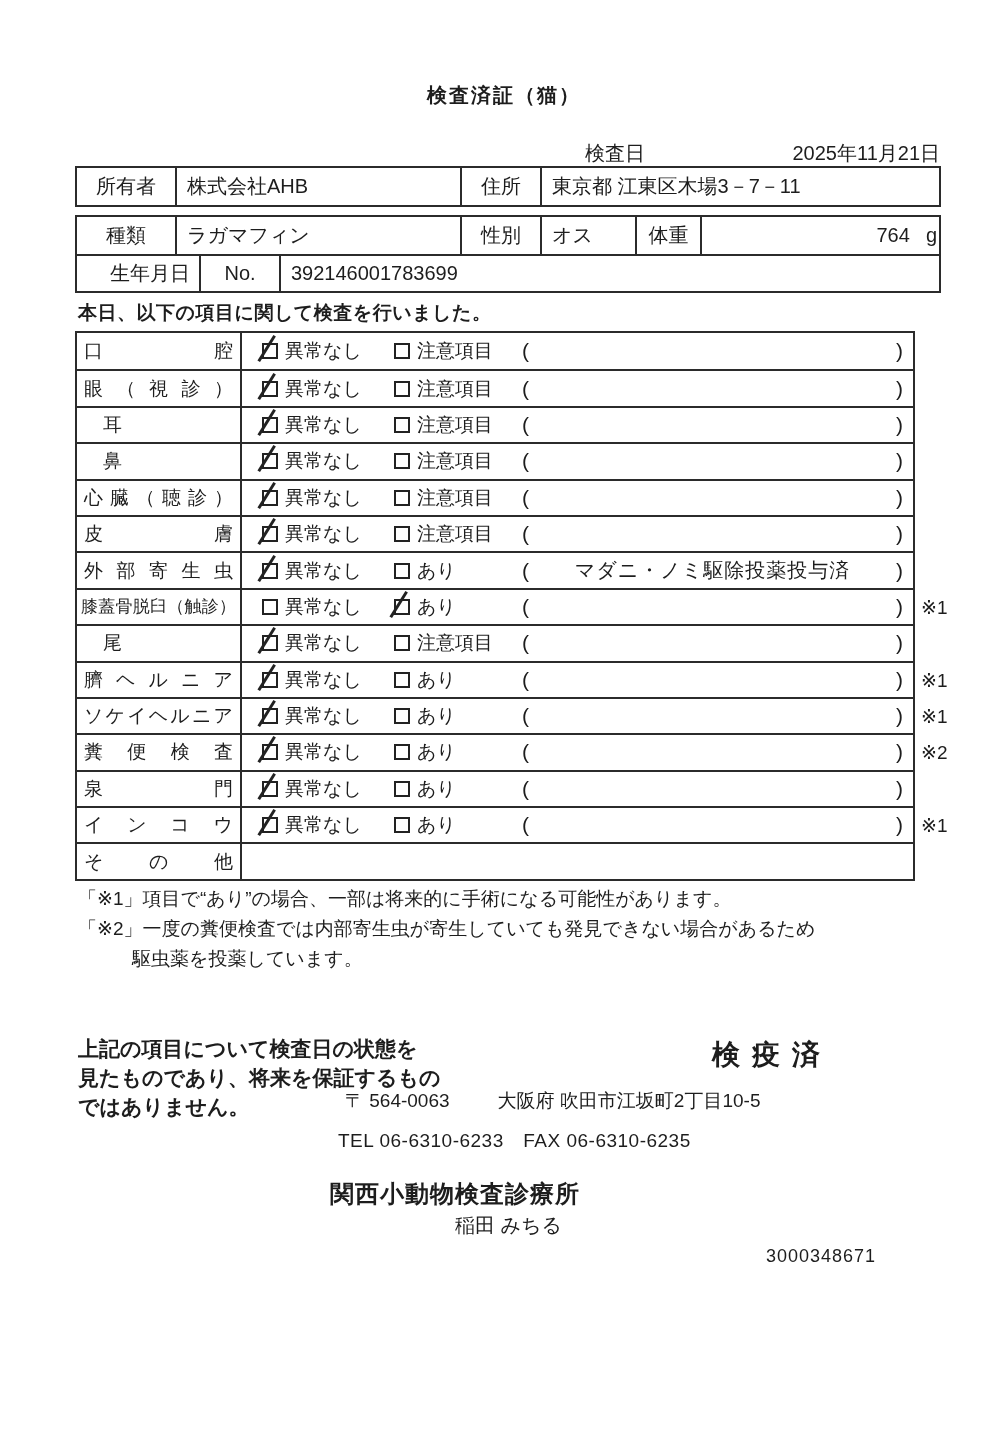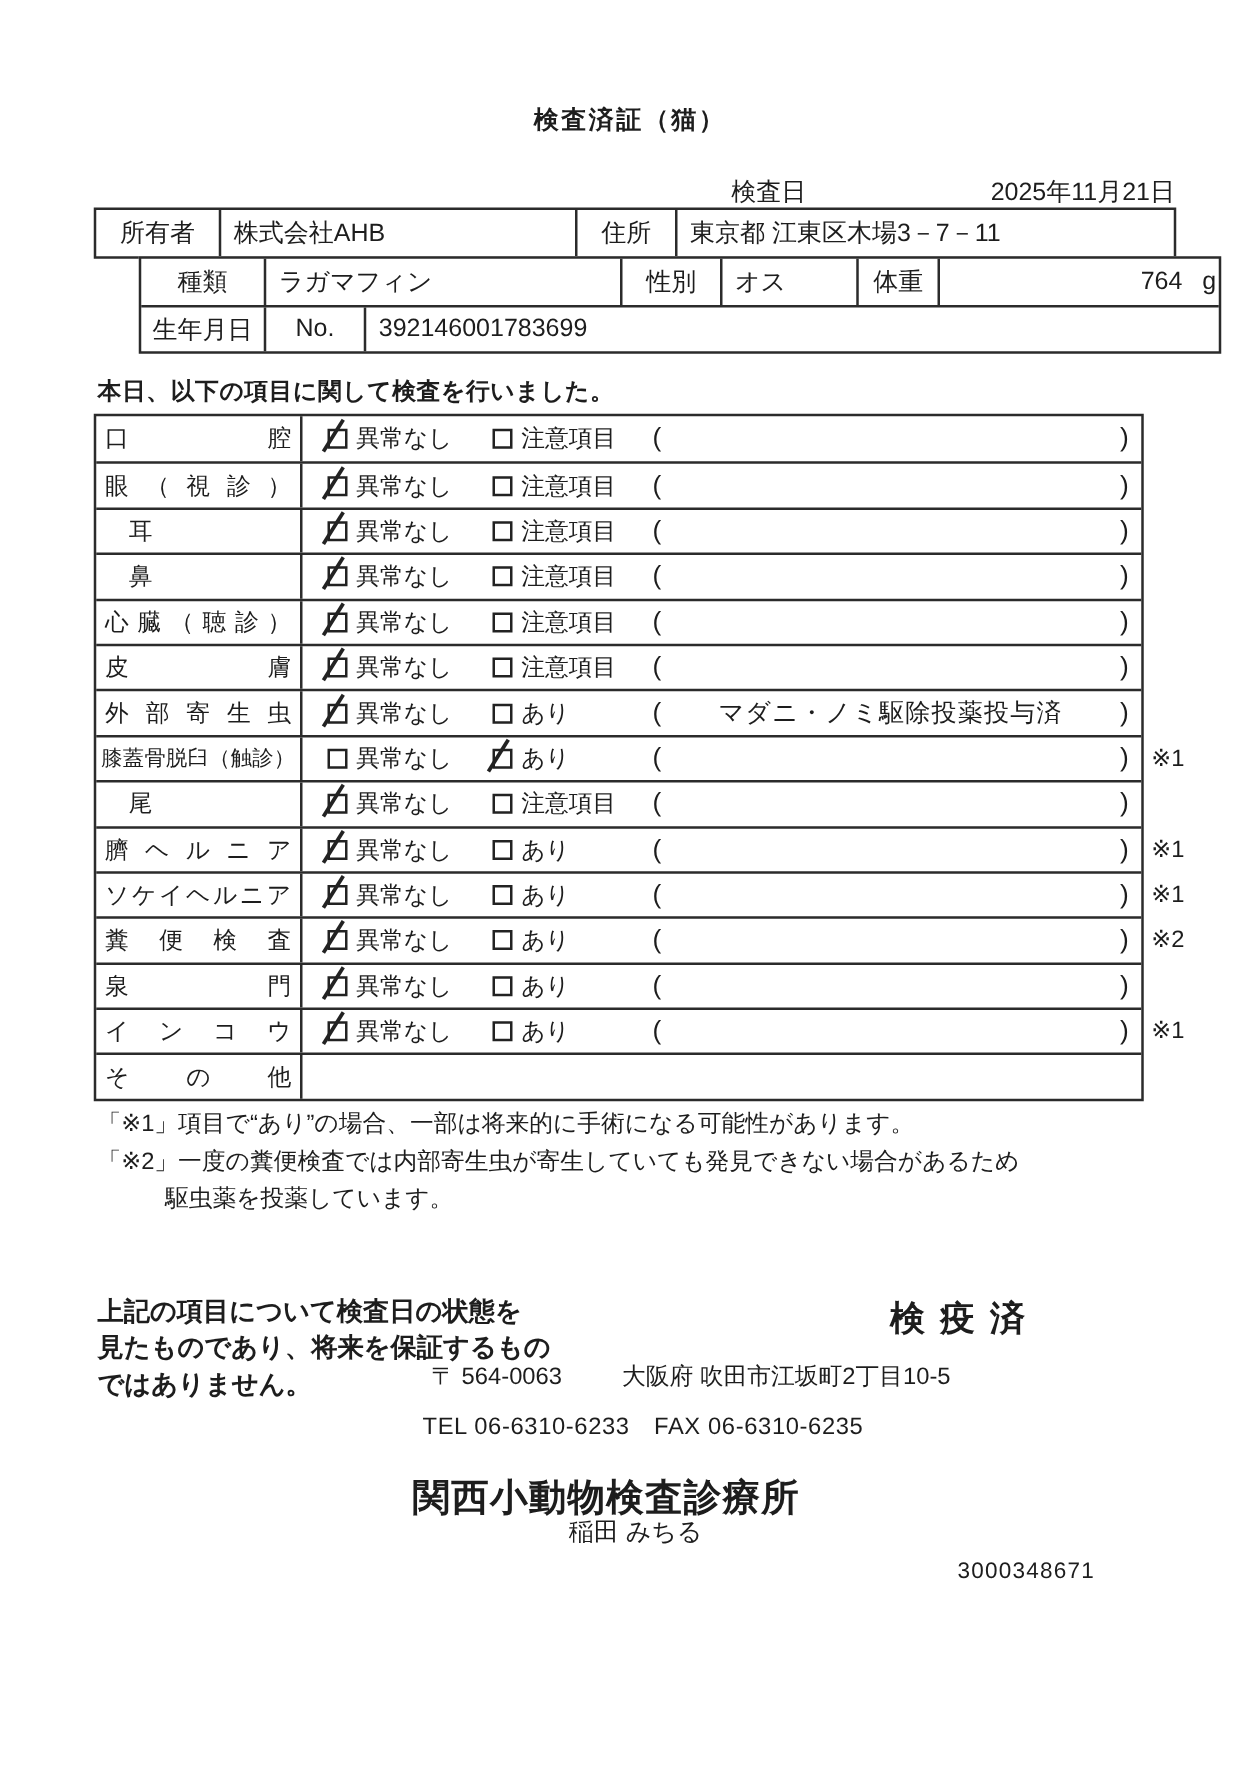--- a/index.html
+++ b/index.html
@@ -26,29 +26,29 @@
     display: flex; justify-content: space-between; align-items: center;
     font-size: 20px;
   }
 
   
   .info-table {
     position: absolute; left: 75px; width: 866px;
     border: 2px solid #2b2b2b; background: #fff;
   }
   .owner-table { top: 166px; }
-  .pet-table { top: 205px; margin-left: 36px; }
+  .pet-table { top: 215px; }
   .info-row { display: flex; height: 37px; }
-  .pet-table .info-row + .info-row { border-top: 2px solid #2b2b2b; }
+  .pet-table .info-row + .info-row { border-top: 2px solid #2b2b2b; padding-left: 24px; }
   .cell { display: flex; align-items: center; font-size: 20px; min-width: 0; }
   .cell.lab { justify-content: center; }
   .cell.val { padding-left: 10px; }
   .bR { border-right: 2px solid #2b2b2b; }
   .w100 { width: 100px; } .w340 { width: 285px; } .w80 { width: 80px; }
-  .w95 { width: 109px; } .w65 { width: 65px; }
+  .w95 { width: 95px; } .w65 { width: 65px; }
   .grow { flex: 1; }
   .weight-cell { flex: 1; display: flex; justify-content: flex-end; align-items: center; gap: 16px; padding-right: 2px; font-size: 20px; }
 
   
   .intro {
     position: absolute; left: 78px; top: 300px;
     font-size: 19px; font-weight: 600; letter-spacing: 0.5px;
   }
 
   
@@ -99,21 +99,21 @@
   }
   .stamp {
     position: absolute; left: 712px; top: 1036px;
     font-size: 28px; font-weight: 600; letter-spacing: 12px; white-space: nowrap;
   }
   .postal-line {
     position: absolute; left: 345px; top: 1088px;
     display: flex; gap: 48px; font-size: 19px; font-weight: 500;
   }
   .tel-line { position: absolute; left: 338px; top: 1128px; font-size: 19px; font-weight: 500; letter-spacing: 0.5px; }
-  .clinic-name { position: absolute; left: 330px; top: 1178px; font-size: 30px; font-weight: 600; letter-spacing: 1px; }
+  .clinic-name { position: absolute; left: 330px; top: 1178px; font-size: 24px; font-weight: 600; letter-spacing: 1px; }
   .vet-name { position: absolute; left: 455px; top: 1212px; font-size: 20px; }
   .doc-number { position: absolute; left: 766px; top: 1246px; font-size: 18px; letter-spacing: 1px; }
 </style>
 </head>
 <body>
 
 <div class="page">
 
   <div class="doc-title">検査済証（猫）</div>
 

